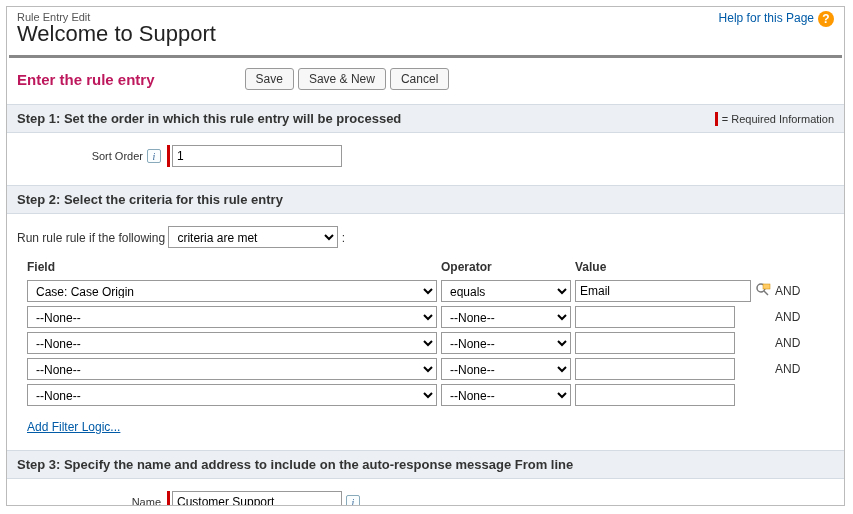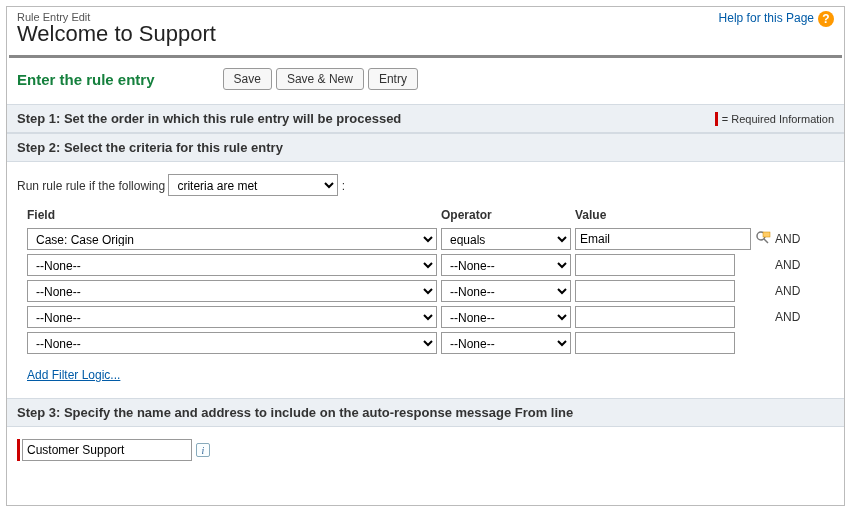--- a/index.html
+++ b/index.html
@@ -5,21 +5,21 @@
 *{box-sizing:border-box;margin:0;padding:0}
 body{font-family:Arial,Helvetica,sans-serif;font-size:12px;color:#333;background:#fff;padding:6px}
 .wrap{border:1px solid #bbb;width:839px;height:500px;overflow:hidden}
 .hdr{padding:4px 10px 8px 10px;position:relative}
 .bc{font-size:11px;color:#555}
 h1{font-size:22px;font-weight:normal;color:#222;margin-top:-2px}
 .helplk{position:absolute;right:10px;top:4px;color:#015ba7;font-size:12px;text-decoration:none}
 .hq{display:inline-block;width:16px;height:16px;border-radius:50%;background:#f90;color:#fff;text-align:center;line-height:16px;font-weight:bold;font-size:12px;margin-left:4px;vertical-align:middle}
 .thick{border-top:3px solid #888;margin:0 2px}
 .tb{padding:10px 10px 14px 10px;display:flex;align-items:center}
-.tb h2{font-size:15px;font-weight:bold;color:#15803d;margin-right:68px}
+.tb h2{font-size:15px;font-weight:bold;color:#be185d;margin-right:90px}
 .btn{background:#f7f7f7;border:1px solid #999;border-radius:3px;padding:3px 10px;font-size:12px;color:#333;cursor:pointer;margin-right:4px}
 .sec{background:#ecf0f4;border-top:1px solid #d4dbe2;border-bottom:1px solid #d4dbe2;padding:6px 10px;font-size:13px;font-weight:bold;color:#333;display:flex;align-items:flex-end}
 .sec .req{margin-left:auto;font-weight:normal;font-size:11px;color:#333;display:flex;align-items:center}
 .rbar{display:inline-block;width:3px;height:14px;background:#c00;margin-right:4px}
 .body{padding:12px 10px}
 .row{display:flex;align-items:center;margin-bottom:6px}
 .lbl{width:150px;text-align:right;padding-right:6px;font-size:11px;color:#333}
 .info{display:inline-flex;width:14px;height:14px;border:1px solid #8ab;border-radius:2px;align-items:center;justify-content:center;color:#369;font-family:Georgia,serif;font-style:italic;font-size:10px;margin-left:4px;cursor:pointer;background:#fafeff}
 .inp{border:1px solid #999;padding:3px 4px;font-size:12px;height:22px}
 .inpw{display:flex;align-items:center}
@@ -39,29 +39,39 @@
 <div class="hdr">
   <div class="bc">Rule Entry Edit</div>
   <h1>Welcome to Support</h1>
   <a class="helplk"><span>Help for this Page</span><span class="hq">?</span></a>
 </div>
 <div class="thick"></div>
 <div class="tb">
   <h2>Enter the rule entry</h2>
   <button class="btn">Save</button>
   <button class="btn">Save &amp; New</button>
-  <button class="btn">Entry</button>
+  <button class="btn">Cancel</button>
 </div>
 
 <div class="sec">
   <span>Step 1: Set the order in which this rule entry will be processed</span>
   <span class="req">
         <span class="rbar"></span>
         <span>= Required Information</span>
       </span>
+</div>
+<div class="body">
+  <div class="row">
+    <div class="lbl"><span>Sort Order</span><span class="info">i</span></div>
+    <div class="inpw">
+          <span class="reqfield">
+            <input class="inp" style="width: 170px;" value="1">
+          </span>
+        </div>
+  </div>
 </div>
 
 <div class="sec">
       <span>Step 2: Select the criteria for this rule entry</span>
     </div>
 <div class="body">
   <div class="critlbl">
     <span>Run rule rule if the following </span>
     <select class="inp" style="width:170px"><option>criteria are met</option></select>
     <span> :</span>
@@ -117,20 +127,21 @@
   </tbody>
       </table>
   <a class="afl">Add Filter Logic...</a>
 </div>
 
 <div class="sec">
       <span>Step 3: Specify the name and address to include on the auto-response message From line</span>
     </div>
 <div class="body">
   <div class="row">
+    <div class="lbl">Name</div>
     <div class="inpw">
           <span class="reqfield">
             <input class="inp" style="width: 170px;" value="Customer Support">
           </span>
           <span class="info">i</span>
         </div>
   </div>
 
 </div>
 

